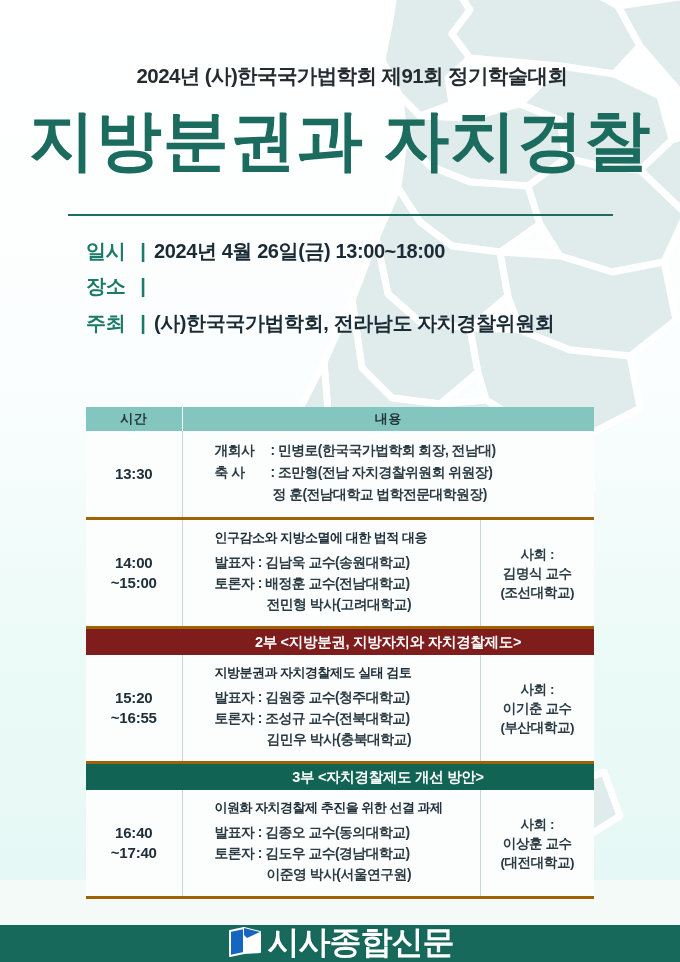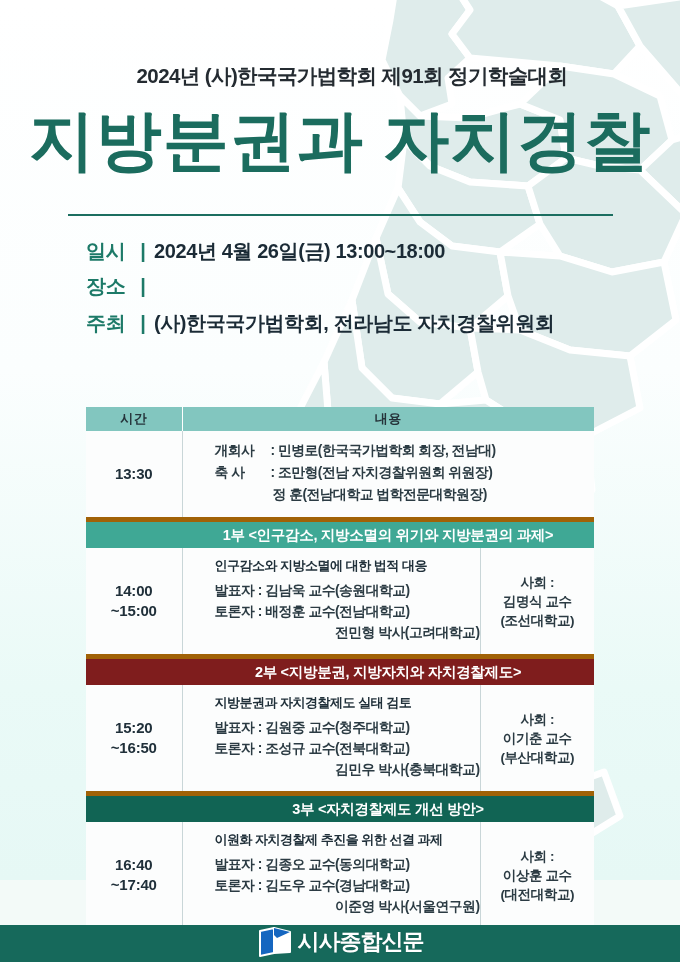--- a/index.html
+++ b/index.html
@@ -136,21 +136,21 @@
     font-weight: bold;
     text-align: center;
     height: 24px;
     letter-spacing: 0.5px;
     border-right: 1px solid #ffffff;
   }
   .thead-cell:last-child { border-right: none; }
 
   .rowcell {
     background: #fcfdfd;
-    border-bottom: 5px solid #a16207;
+    border-bottom: 3px solid #a16207;
     border-right: 1px solid #c9d6d8;
   }
   .rowcell:last-child { border-right: none; }
   .rowcell.time {
     text-align: center;
     font-size: 15px;
     font-weight: bold;
     color: #20303a;
     line-height: 20px;
     letter-spacing: -0.2px;
@@ -188,21 +188,21 @@
     margin-bottom: 5px;
   }
   .talk-line {
     font-size: 13.8px;
     font-weight: bold;
     color: #2b3b43;
     letter-spacing: -0.5px;
     line-height: 21px;
     white-space: nowrap;
   }
-  .talk-line.indent { padding-left: 52px; text-align: right; }
+  .talk-line.indent { padding-left: 52px; }
 
   .open-line {
     font-size: 13.8px;
     font-weight: bold;
     color: #2b3b43;
     letter-spacing: -0.5px;
     line-height: 22px;
     white-space: nowrap;
   }
   .open-lbl { display: inline-block; min-width: 56px; }
@@ -222,21 +222,21 @@
     left: 0; bottom: 4px;
     width: 680px;
     z-index: 5;
     display: flex;
     justify-content: center;
     align-items: center;
     gap: 5px;
   }
   .logo-mark { display: block; }
   .logo-text {
-    font-size: 22px;
+    font-size: 32px;
     font-weight: bold;
     color: #ffffff;
     letter-spacing: -1px;
     text-shadow: 0 0 2px rgba(0,0,0,.15);
     line-height: 30px;
   }
 </style>
 </head>
 <body>
 
@@ -324,43 +324,40 @@
           <div class="open-line">
             <span class="open-lbl">축   사</span><span>:</span>
             <span>조만형(전남 자치경찰위원회 위원장)</span>
           </div>
           <div class="open-line indent2">
             <span>정   훈(전남대학교 법학전문대학원장)</span>
           </div>
         </td>
       </tr>
 
-      <tr class="sessionbar sb1">
-        <td colspan="3">1부  &lt;인구감소, 지방소멸의 위기와 지방분권의 과제&gt;</td>
-      </tr>
       <tr>
         <td class="rowcell time" style="white-space:pre-line">14:00
 ~15:00</td>
         <td class="rowcell body">
           <div class="talk-title">인구감소와 지방소멸에 대한 법적 대응</div>
           <div class="talk-line">발표자 : 김남욱 교수(송원대학교)</div>
           <div class="talk-line">토론자 : 배정훈 교수(전남대학교)</div>
           <div class="talk-line indent">전민형 박사(고려대학교)</div>
         </td>
         <td class="rowcell chair" style="white-space:pre-line">사회 :
 김명식 교수
 (조선대학교)</td>
       </tr>
 
       <tr class="sessionbar sb2">
         <td colspan="3">2부  &lt;지방분권, 지방자치와 자치경찰제도&gt;</td>
       </tr>
       <tr>
         <td class="rowcell time" style="white-space:pre-line">15:20
-~16:50</td>
+~16:55</td>
         <td class="rowcell body">
           <div class="talk-title">지방분권과 자치경찰제도 실태 검토</div>
           <div class="talk-line">발표자 : 김원중 교수(청주대학교)</div>
           <div class="talk-line">토론자 : 조성규 교수(전북대학교)</div>
           <div class="talk-line indent">김민우 박사(충북대학교)</div>
         </td>
         <td class="rowcell chair" style="white-space:pre-line">사회 :
 이기춘 교수
 (부산대학교)</td>
       </tr>

